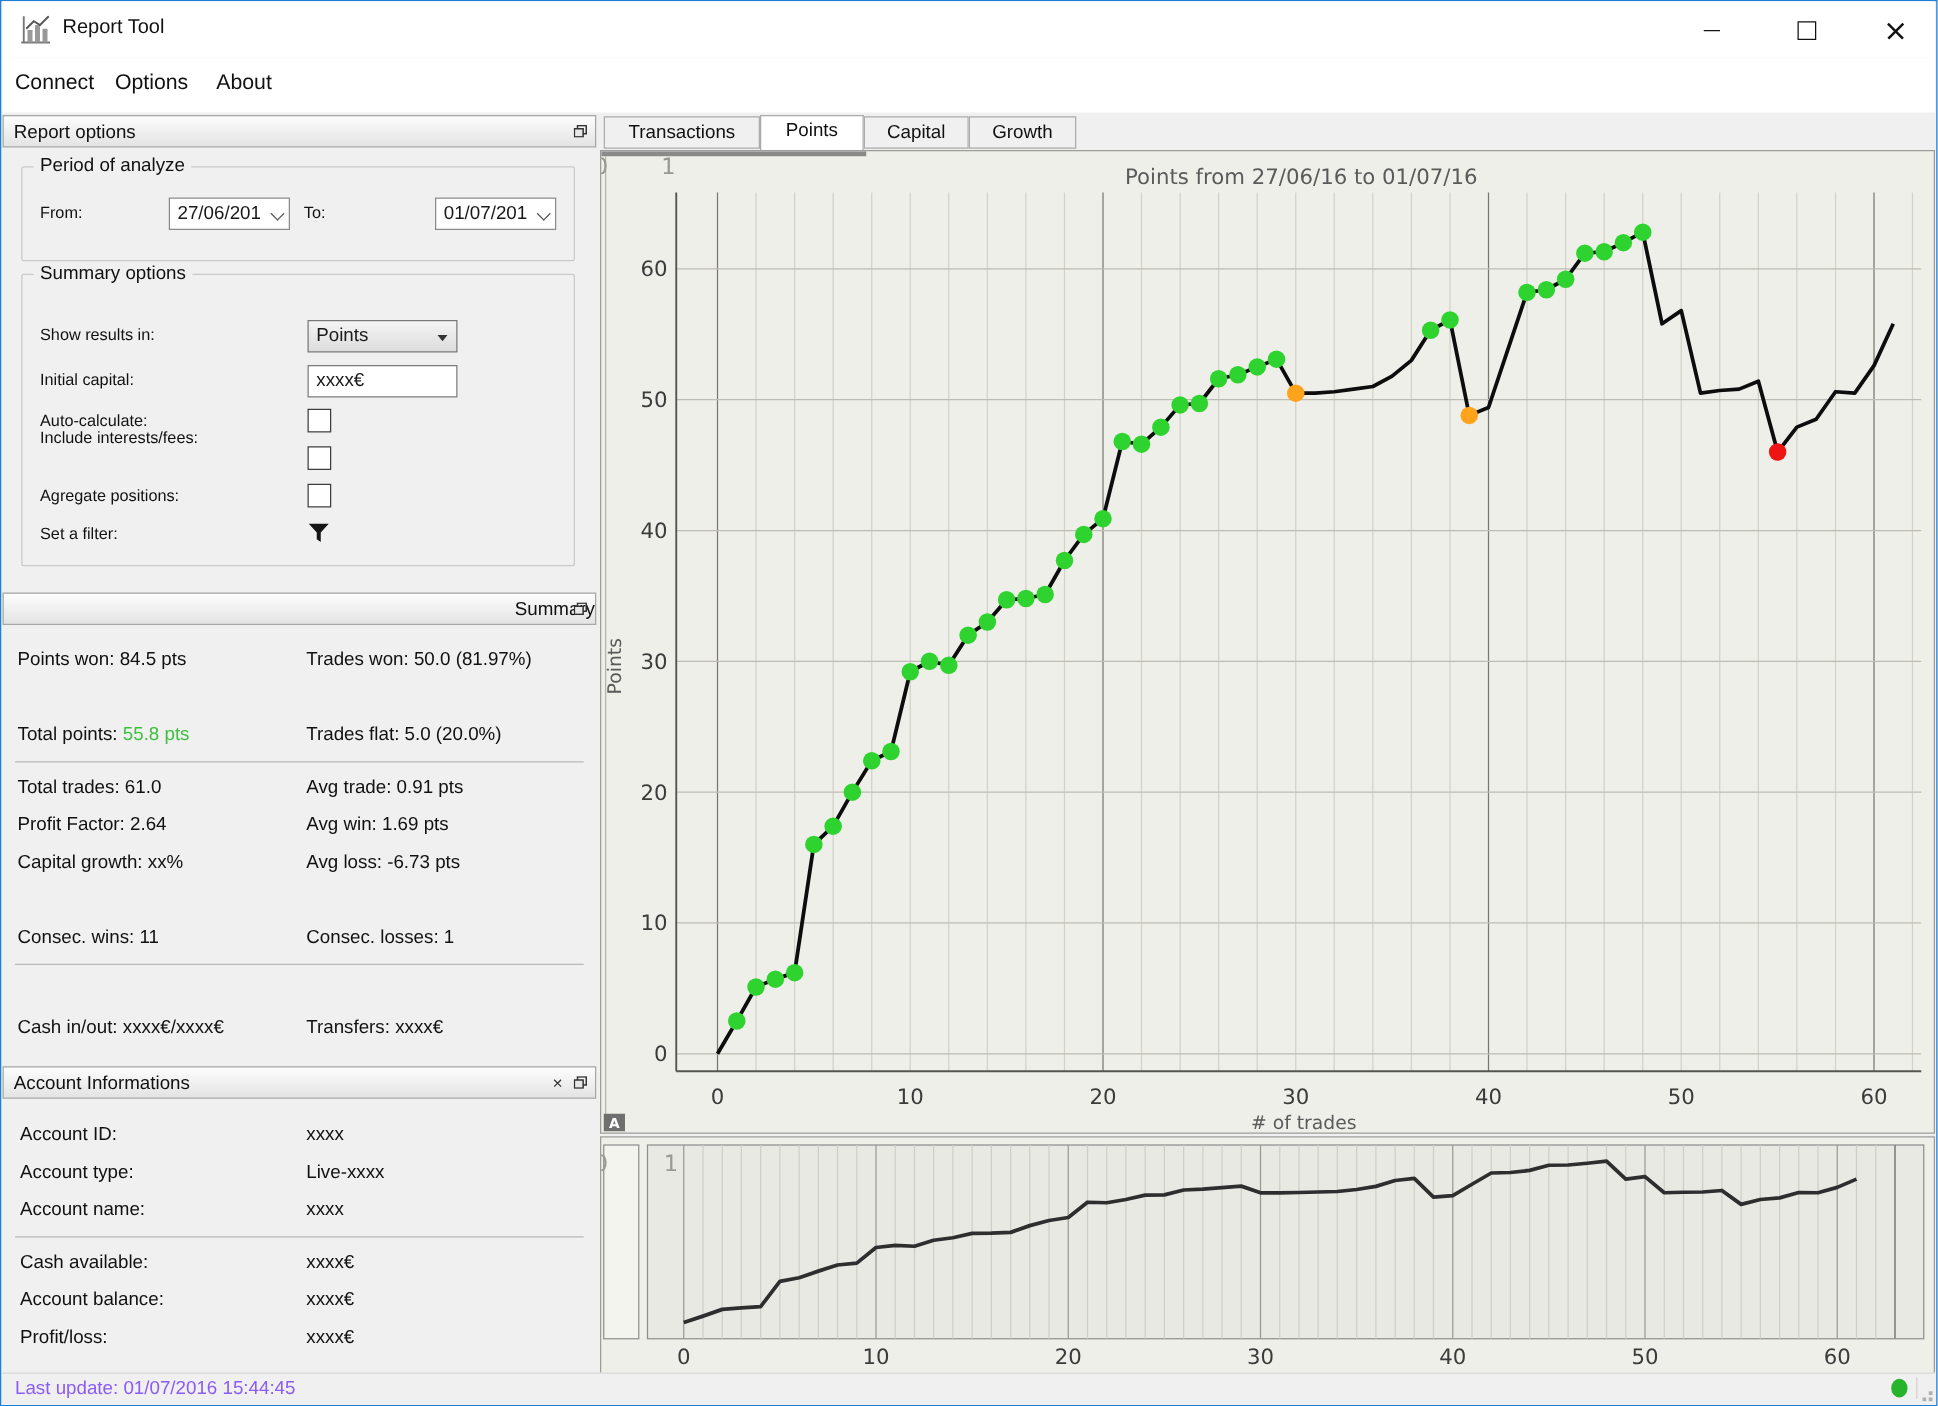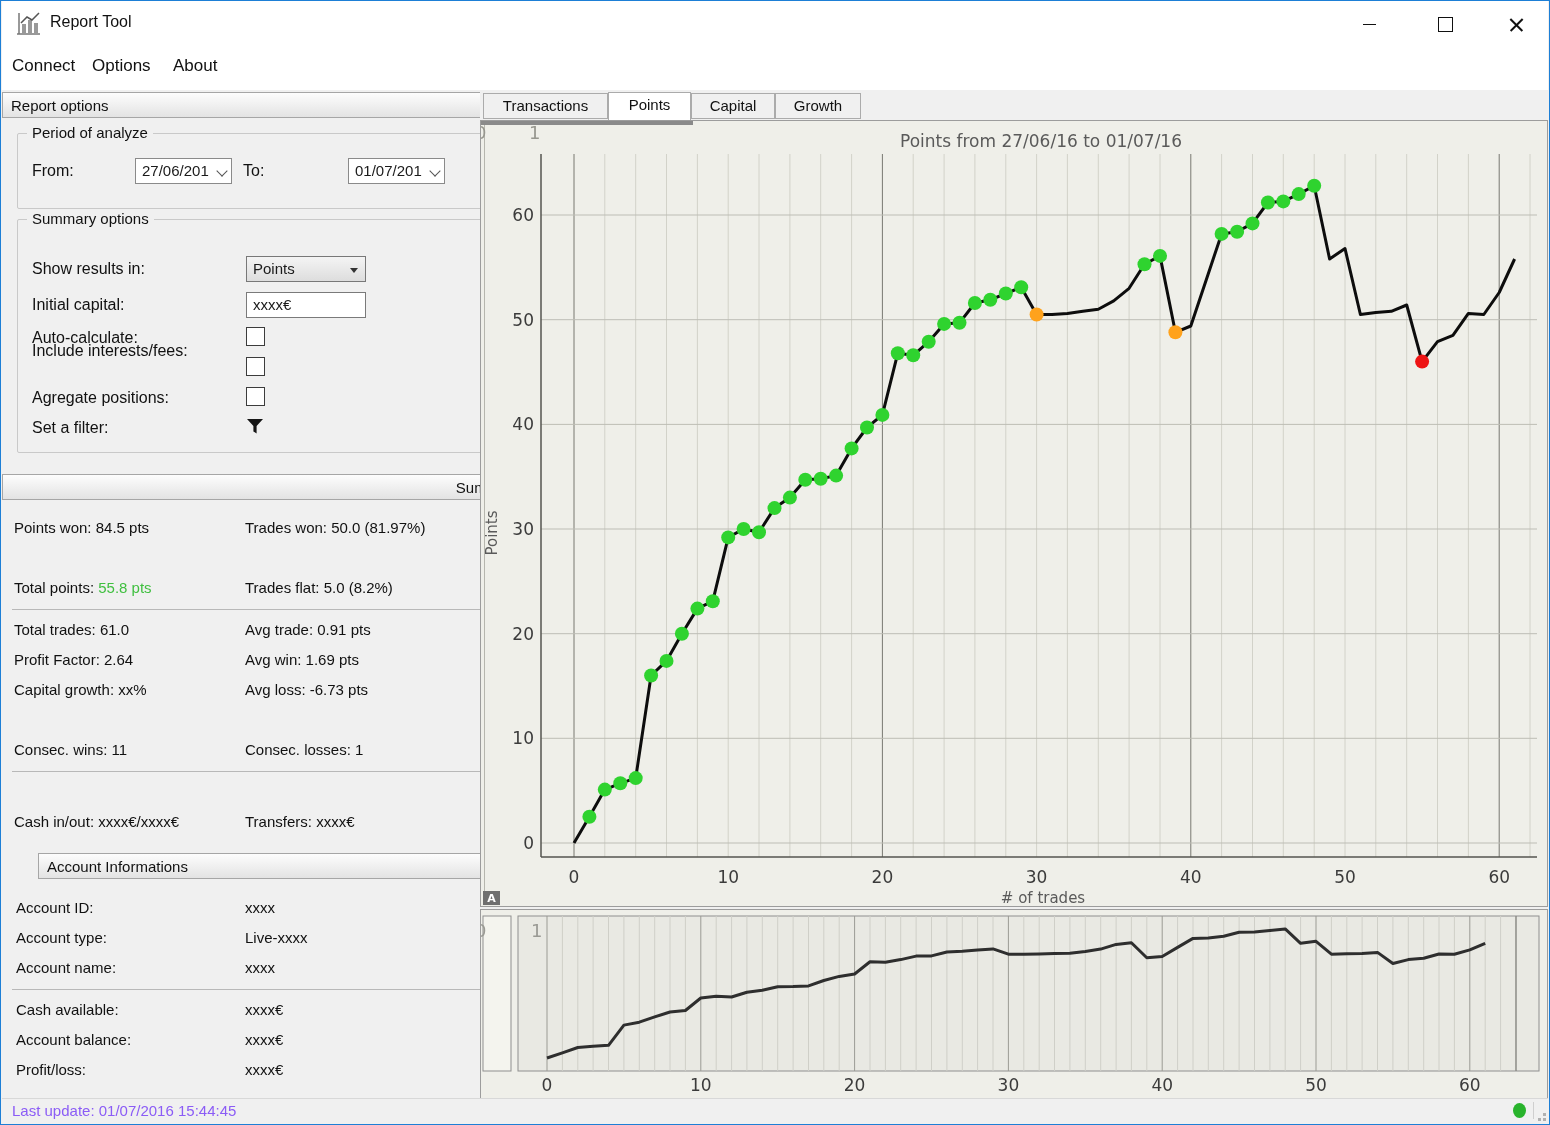--- a/index.html
+++ b/index.html
@@ -19,32 +19,32 @@
   .glyph-close{position:relative;width:15px;height:15px;}
   .glyph-close:before,.glyph-close:after{content:"";position:absolute;left:-1px;top:7px;width:17px;height:1.6px;background:#111;}
   .glyph-close:before{transform:rotate(45deg);} .glyph-close:after{transform:rotate(-45deg);}
   
   .menubar{position:absolute;left:1px;top:45px;right:1px;height:44px;background:#ffffff;}
   .menu-item{position:absolute;top:10px;font-size:17px;color:#111;}
   .mi-0{left:10px;} .mi-1{left:90px;} .mi-2{left:171px;}
   .tool-ico{position:absolute;top:57px;width:24px;height:22px;}
   .ti-refresh{left:1461px;} .ti-camera{left:1490px;} .ti-export{left:1519px;}
   
-  .left-panel{position:absolute;left:1px;top:90px;width:477px;bottom:25px;background:#f0f0f0;padding-left:44px;}
+  .left-panel{position:absolute;left:1px;top:90px;width:477px;bottom:25px;background:#f0f0f0;}
   .dock-header{position:absolute;left:0;right:2px;height:26px;
     background:linear-gradient(#fdfdfd,#e3e3e3);border:1px solid #a6a6a6;
     font-size:15px;color:#111;line-height:26px;padding-left:8px;box-sizing:border-box;}
   .dock-float{position:absolute;right:6px;top:7px;width:11px;height:10px;}
   .dock-close{position:absolute;right:24px;top:5px;width:12px;height:14px;font-size:14px;color:#333;line-height:14px;text-align:center;}
-  .hdr-report{top:1px;} .hdr-summary{top:383px;text-align:right;} .hdr-account{top:762px;margin-left:36px;}
+  .hdr-report{top:1px;} .hdr-summary{top:383px;text-align:right;} .hdr-account{top:762px;}
   .groupbox{position:absolute;left:15px;right:19px;border:1px solid #c9c9c9;border-radius:2px;}
   .gb-period{top:42px;height:74px;}
   .gb-sumopt{top:128px;height:232px;}
   .gb-legend{position:absolute;top:-10px;left:9px;background:#f0f0f0;padding:0 5px;font-size:15px;color:#111;}
-  .fld-label{position:absolute;font-size:16px;color:#111;}
+  .fld-label{position:absolute;font-size:13px;color:#111;}
   .combo{position:absolute;background:#fff;border:1px solid #8a8a8a;height:26px;box-sizing:border-box;
     font-size:15px;line-height:24px;padding:0 20px 0 6px;}
   .combo .chev{position:absolute;right:5px;top:8px;width:7px;height:7px;border-right:1.5px solid #555;border-bottom:1.5px solid #555;transform:rotate(45deg);}
   .combo-gray{background:linear-gradient(#f4f4f4,#ddd);border:1px solid #787878;}
   .combo-gray .arrow{position:absolute;right:7px;top:11px;width:0;height:0;border-left:4.5px solid transparent;border-right:4.5px solid transparent;border-top:5px solid #333;}
   .textinput{position:absolute;background:#fff;border:1px solid #7a7a7a;height:26px;box-sizing:border-box;font-size:15px;line-height:24px;padding:0 6px;}
   .checkbox{position:absolute;left:228px;width:17px;height:17px;background:#fff;border:1px solid #3c3c3c;}
   .funnel{position:absolute;left:228px;width:18px;height:17px;}
   
   .stat-row{position:absolute;left:0;right:0;height:30px;font-size:15px;line-height:30px;color:#111;}
@@ -179,21 +179,21 @@
 
   <div class="stat-row" style="top:422px;">
     <span class="stat-left">Points won: 84.5 pts</span>
     <span class="stat-right">Trades won: 50.0 (81.97%)</span>
   </div>
   <div class="stat-row" style="top:482px;">
     <span class="stat-left">
       <span>Total points:</span>
       <span class="green-val" style="color: rgb(63, 191, 63);">55.8 pts</span>
     </span>
-    <span class="stat-right">Trades flat: 5.0 (8.2%)</span>
+    <span class="stat-right">Trades flat: 5.0 (20.0%)</span>
   </div>
   <div class="divider" style="top:518px;"></div>
   <div class="stat-row" style="top:524px;">
     <span class="stat-left">Total trades: 61.0</span>
     <span class="stat-right">Avg trade: 0.91 pts</span>
   </div>
   <div class="stat-row" style="top:554px;">
     <span class="stat-left">Profit Factor: 2.64</span>
     <span class="stat-right">Avg win: 1.69 pts</span>
   </div>

